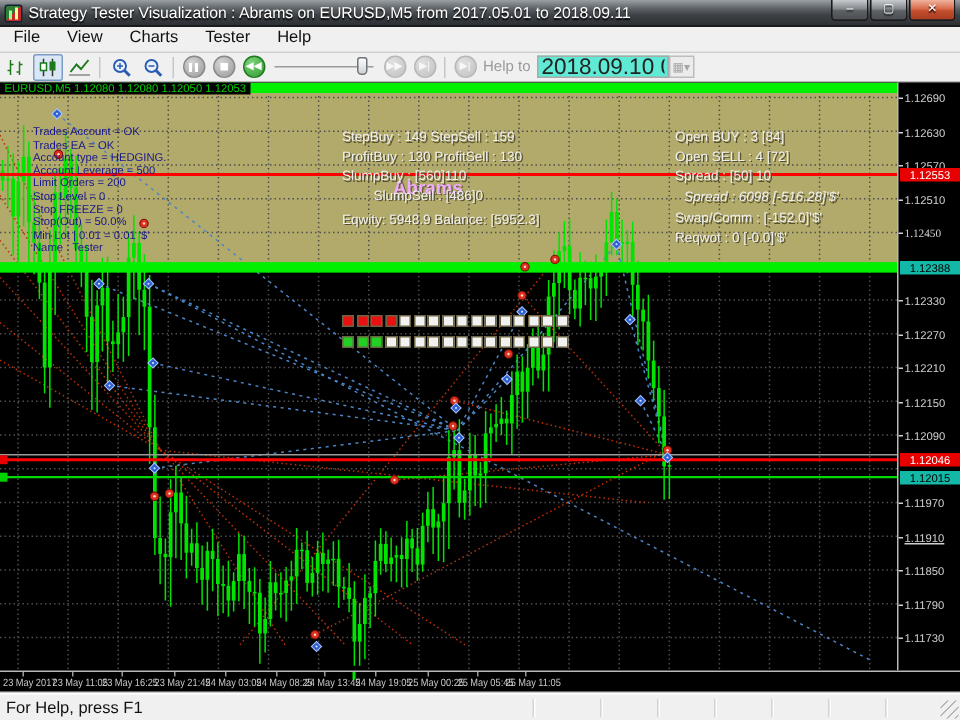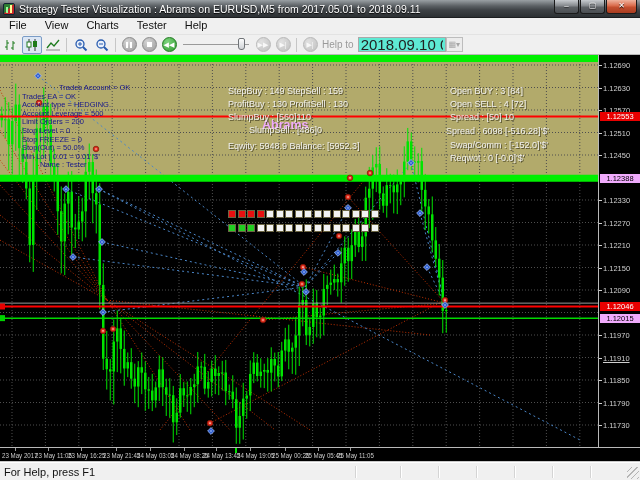--- a/index.html
+++ b/index.html
@@ -64,21 +64,21 @@
   .sqrow i{width:8px;height:8px;border:1px solid #6b6543;background:#f2f2f2;display:block}
 
   .price-axis{position:absolute;top:55px;left:598px;width:42px;height:392px;background:#000;
     border-left:1px solid #b9b9b9}
   .ytick{position:absolute;left:4px;color:#cfcfcf;font-size:7.5px;white-space:nowrap;
     font-family:"Liberation Sans",sans-serif}
   .ytick:before{content:"";position:absolute;left:-4px;top:4px;width:3px;height:1px;background:#cfcfcf}
   .badge{position:absolute;left:1px;width:40px;height:9px;font-size:7.5px;line-height:9px;
     text-align:center;color:#fff;z-index:3;white-space:nowrap}
   .badge.red{background:#e80000;color:#fff}
-  .badge.green{background:#f0abfc;color:#000}
+  .badge.green{background:#14b8a6;color:#000}
 
   .time-axis{position:absolute;top:447px;left:0;width:640px;height:15px;background:#000;
     border-top:1px solid #b9b9b9}
   .xtick{position:absolute;top:4px;color:#c9c9c9;font-size:7px;white-space:nowrap;
     transform:scaleX(.88);transform-origin:left}
   .xtickmark{position:absolute;top:0;width:1px;height:3px;background:#9a9a9a}
   .progress-tick{position:absolute;top:0;width:2px;height:5px;background:#00e400}
 
   .statusbar{position:absolute;top:462px;left:0;width:640px;height:18px;background:#f0f0f0;
     border-top:1px solid #fff;box-shadow:0 -1px 0 #c9c9c9;font-size:11px;color:#111;
@@ -555,20 +555,21 @@
       <circle cx="411" cy="107.87500000000004" r="0.7" fill="#dce8ff"></circle>
       <rect x="-2.4" y="-2.4" width="4.8" height="4.8" fill="#2f5fd0" stroke="#a8c4ff" stroke-width="0.7" transform="translate(420 158.1250000000045) rotate(45)"></rect>
       <circle cx="420" cy="158.1250000000045" r="0.7" fill="#dce8ff"></circle>
       <rect x="-2.4" y="-2.4" width="4.8" height="4.8" fill="#2f5fd0" stroke="#a8c4ff" stroke-width="0.7" transform="translate(427 212.12500000000023) rotate(45)"></rect>
       <circle cx="427" cy="212.12500000000023" r="0.7" fill="#dce8ff"></circle>
       <circle cx="445" cy="245.12499999999991" r="2.8" fill="#e03020" stroke="#7a1000" stroke-width="0.7"></circle>
       <circle cx="445" cy="245.12499999999991" r="0.8" fill="#ffe0d0"></circle>
       <rect x="-2.4" y="-2.4" width="4.8" height="4.8" fill="#2f5fd0" stroke="#a8c4ff" stroke-width="0.7" transform="translate(445 249.99999999999855) rotate(45)"></rect>
       <circle cx="445" cy="249.99999999999855" r="0.7" fill="#dce8ff"></circle>
     </svg>
+  <div class="symbol-label">EURUSD,M5 1.12080 1.12080 1.12050 1.12053</div>
   <div class="panel-title" style="left:262px;top:63px">Abrams</div>
   <div id="panel-left"></div>
   <div id="panel-right"></div>
   <div id="panel-info"></div>
   <div class="sqrow" id="buy-bar" style="left:228px;top:155px">
       <i style="background: rgb(232, 16, 16);"></i>
       <i style="background: rgb(232, 16, 16);"></i>
       <i style="background: rgb(232, 16, 16);"></i>
       <i style="background: rgb(232, 16, 16);"></i>
       <i></i>
@@ -603,41 +604,41 @@
       <i></i>
     </div>
 <div class="pline" style="left: 228px; top: 31px;">StepBuy : 149 StepSell : 159</div>
     <div class="pline" style="left: 228px; top: 44px;">ProfitBuy : 130 ProfitSell : 130</div>
     <div class="pline" style="left: 228px; top: 57px;">SlumpBuy : [560]110</div>
     <div class="pline" style="left: 228px; top: 70px; margin-left: 21px;">SlumpSell : [486]0</div>
     <div class="pline" style="left: 228px; top: 86px;">Eqwity: 5948.9 Balance: [5952.3]</div>
     <div class="pline" style="left: 450px; top: 31px;">Open  BUY : 3 [84]</div>
     <div class="pline" style="left: 450px; top: 44px;">Open  SELL : 4 [72]</div>
     <div class="pline" style="left: 450px; top: 57px;">Spread : [50] 10</div>
-    <div class="pline" style="left: 446px; top: 71px;">Spread : 6098 [-516.28]'$'</div>
+    <div class="pline" style="left: 456px; top: 71px; font-style: italic;">Spread : 6098 [-516.28]'$'</div>
     <div class="pline" style="left: 450px; top: 85px;">Swap/Comm : [-152.0]'$'</div>
     <div class="pline" style="left: 450px; top: 98px;">Reqwot : 0 [-0.0]'$'</div>
-    <div class="iline" style="left: 22px; top: 28px; margin-left: 37px;">Trades Account = OK</div>
+    <div class="iline" style="left: 22px; top: 28px;">Trades Account = OK</div>
     <div class="iline" style="left: 22px; top: 36.6px;">Trades EA = OK</div>
     <div class="iline" style="left: 22px; top: 45.2px;">Account type =  HEDGING.</div>
     <div class="iline" style="left: 22px; top: 53.8px;">Account Leverage =  500</div>
     <div class="iline" style="left: 22px; top: 62.4px;">Limit Orders  =  200</div>
     <div class="iline" style="left: 22px; top: 71px;">Stop Level  = 0</div>
     <div class="iline" style="left: 22px; top: 79.6px;">Stop FREEZE  = 0</div>
     <div class="iline" style="left: 22px; top: 88.2px;">Stop(Out)  = 50.0%</div>
     <div class="iline" style="left: 22px; top: 96.8px;">Min Lot | 0.01 = 0.01 '$'</div>
-    <div class="iline" style="left: 12px; top: 105.4px; padding-left: 28px;">Name : Tester</div>
+    <div class="iline" style="left: 22px; top: 105.4px;">Name : Tester</div>
   </div>
 
 <div class="price-axis" id="price-axis">
     <div class="ytick" style="top: 6px;">1.12690</div>
     <div class="ytick" style="top: 28.5px;">1.12630</div>
     <div class="ytick" style="top: 51px;">1.12570</div>
     <div class="ytick" style="top: 73.5px;">1.12510</div>
-    <div class="ytick" style="top: 96px;">1.12450</div>
+    <div class="ytick" style="top: 96px; font-family: Liberation Serif, serif;">1.12450</div>
     <div class="ytick" style="top: 141px;">1.12330</div>
     <div class="ytick" style="top: 163.5px;">1.12270</div>
     <div class="ytick" style="top: 186px;">1.12210</div>
     <div class="ytick" style="top: 208.5px;">1.12150</div>
     <div class="ytick" style="top: 231px;">1.12090</div>
     <div class="ytick" style="top: 276px;">1.11970</div>
     <div class="ytick" style="top: 298.5px; text-decoration: underline;">1.11910</div>
     <div class="ytick" style="top: 321px;">1.11850</div>
     <div class="ytick" style="top: 343.5px;">1.11790</div>
     <div class="ytick" style="top: 366px;">1.11730</div>

